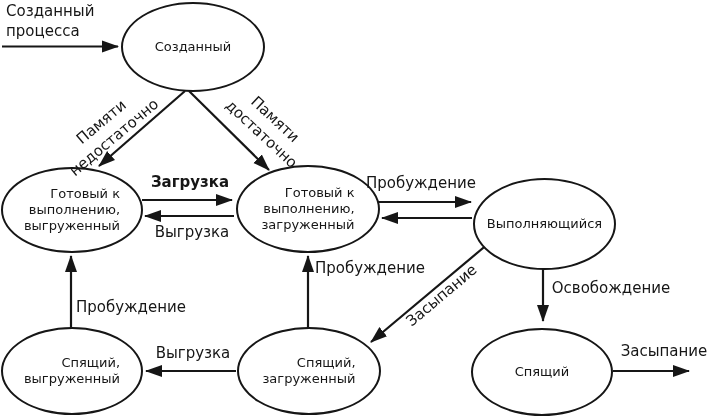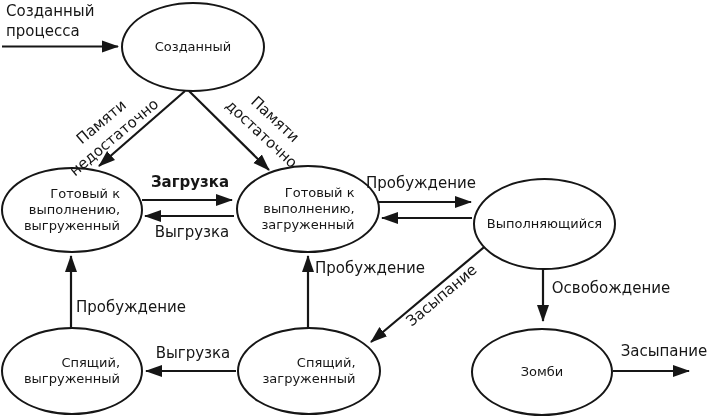--- a/index.html
+++ b/index.html
@@ -72,21 +72,21 @@
   </div>
   <div class="state" style="left:1px;   top:327px; width:142px; height:88px;">
     <span class="state-label">Спящий,
 выгруженный</span>
   </div>
   <div class="state" style="left:237px; top:327px; width:144px; height:88px;">
     <span class="state-label">Спящий,
 загруженный</span>
   </div>
   <div class="state" style="left:471px; top:328px; width:142px; height:88px;">
-    <span class="state-label">Зомби</span>
+    <span class="state-label">Спящий</span>
   </div>
 
   <div class="lbl tl" style="left:6px;  top:2px;">Созданный
 процесса</div>
   <div class="lbl rot-l" style="left:108px; top:130px;">Памяти
 недостаточно</div>
   <div class="lbl rot-r" style="left:268px; top:127px;">Памяти
 достаточно</div>
   <div class="lbl" style="left:190px; top:183px;font-weight:bold;">Загрузка</div>
   <div class="lbl" style="left:192px; top:233px;">Выгрузка</div>

